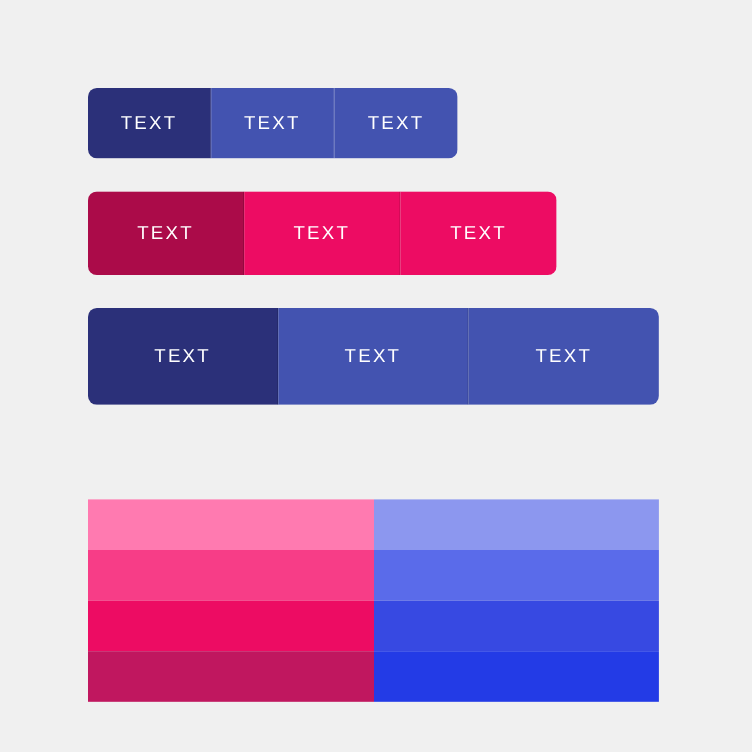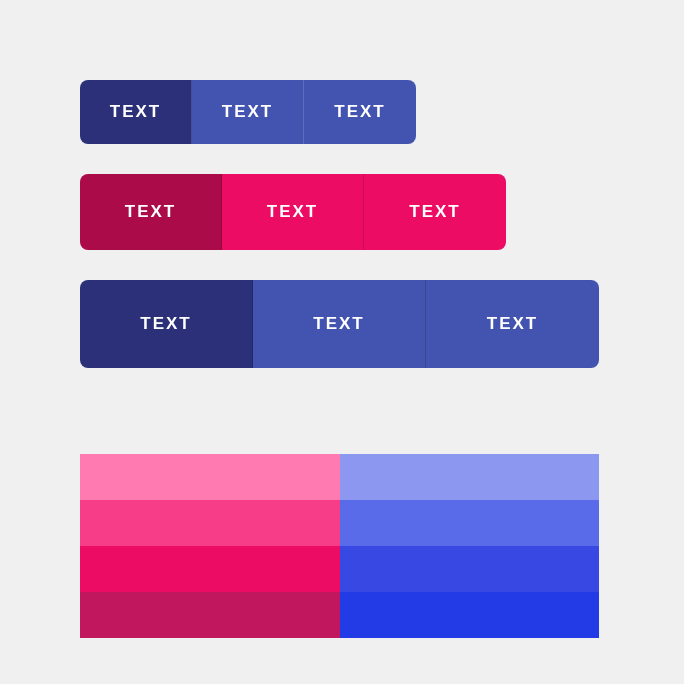--- a/index.html
+++ b/index.html
@@ -12,21 +12,21 @@
     padding-left: 80px;
   }
   .btn-group {
     display: inline-flex;
     border-radius: 8px;
     overflow: hidden;
     margin-bottom: 30px;
   }
   .btn {
     color: #fff;
-    font-weight: 700;
+    font-weight: 400;
     letter-spacing: 2px;
     font-size: 17px;
     display: flex;
     align-items: center;
     justify-content: center;
     cursor: pointer;
   }
   .sep-light { border-right: 1px solid rgba(255,255,255,0.15); }
   .sep-dark  { border-right: 1px solid rgba(0,0,0,0.15); }
 

